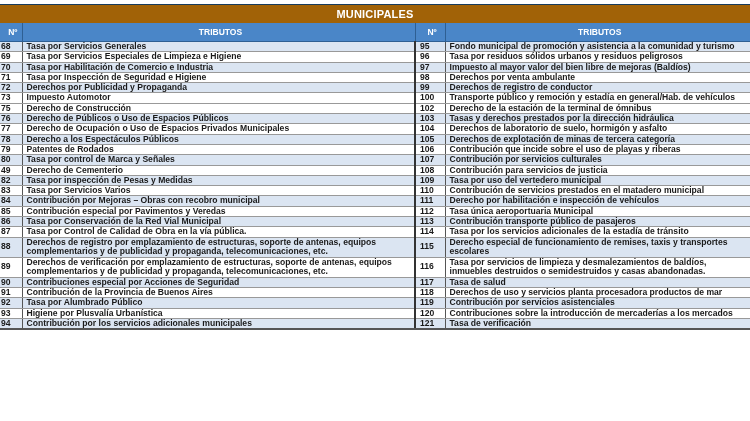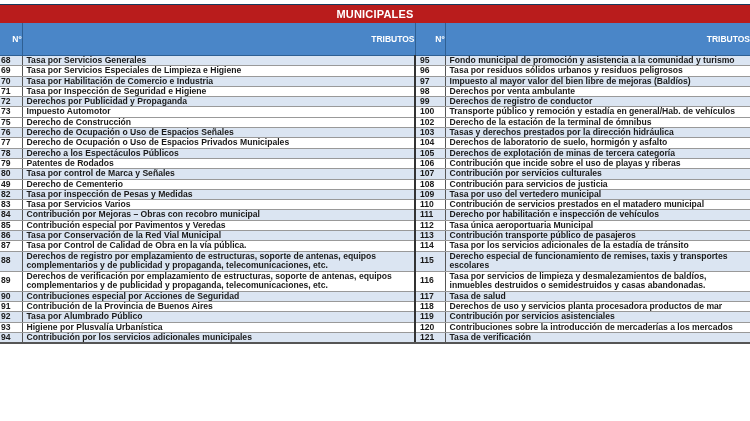--- a/index.html
+++ b/index.html
@@ -1,30 +1,30 @@
 <!DOCTYPE html>
 <html><head>
 <meta charset="utf-8">
 <style>
   html, body { margin: 0; padding: 0; background: #ffffff; }
   body { width: 750px; height: 421px; overflow: hidden; font-family: "Liberation Sans", sans-serif; }
   .wrap { position: absolute; left: 0; top: 4px; width: 750px; }
   .title-bar {
-    height: 18px; background: #b91c1c; color: #ffffff; font-weight: bold;
+    height: 18px; background: #a16207; color: #ffffff; font-weight: bold;
     font-size: 11px; text-align: center; line-height: 18px; letter-spacing: 0.2px;
     border-top: 1px solid #173b5c;
   }
   table { border-collapse: collapse; width: 750px; table-layout: fixed; }
   col.num-l { width: 22px; }
   col.txt-l { width: 393px; }
   col.num-r { width: 30px; }
   col.txt-r { width: 305px; }
   th {
-    background: #4a86c8; color: #ffffff; font-size: 8.5px; font-weight: bold; text-align: right;
-    height: 32px; padding: 0 0 0 4px; border-bottom: 1px solid #2e5f93; border-left: 1px solid #2e5f93;
+    background: #4a86c8; color: #ffffff; font-size: 8.5px; font-weight: bold; text-align: center;
+    height: 18px; padding: 0 0 0 4px; border-bottom: 1px solid #2e5f93; border-left: 1px solid #2e5f93;
   }
   th:first-child { border-left: none; }
   td {
     font-size: 8.6px; font-weight: bold; color: #1a1a1a; padding: 0 0 0 4px;
     height: 9.3px; line-height: 9.3px; border-left: 1px solid #555; border-bottom: 1px solid #999;
     white-space: nowrap; overflow: hidden;
   }
   td:first-child { border-left: none; padding-left: 1px; }
   td.num-r { border-left: 2px solid #333; }
   td.tall { height: 19px; line-height: 9.5px; white-space: normal; }
@@ -90,21 +90,21 @@
           <td>Transporte público y remoción y estadía en general/Hab. de vehículos</td>
         </tr>
         <tr class="white">
           <td>75</td>
           <td>Derecho de Construcción</td>
           <td class="num-r">102</td>
           <td>Derecho de la estación de la terminal de ómnibus</td>
         </tr>
         <tr class="blue">
           <td>76</td>
-          <td>Derecho de Ocupación o Uso de Espacios Señales</td>
+          <td>Derecho de Públicos o Uso de Espacios Públicos</td>
           <td class="num-r">103</td>
           <td>Tasas y derechos prestados por la dirección hidráulica</td>
         </tr>
         <tr class="white">
           <td>77</td>
           <td>Derecho de Ocupación o Uso de Espacios Privados Municipales</td>
           <td class="num-r">104</td>
           <td>Derechos de laboratorio de suelo, hormigón y asfalto</td>
         </tr>
         <tr class="blue">

